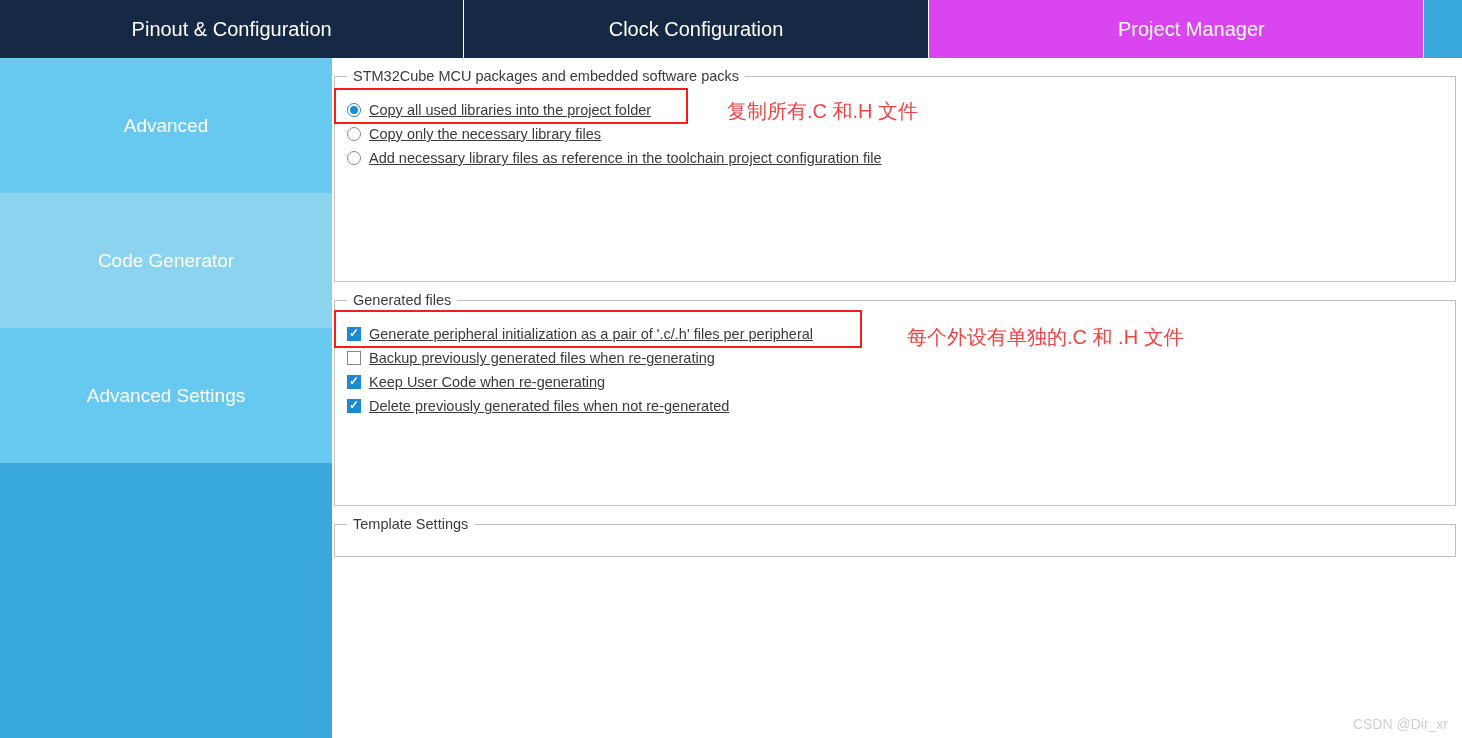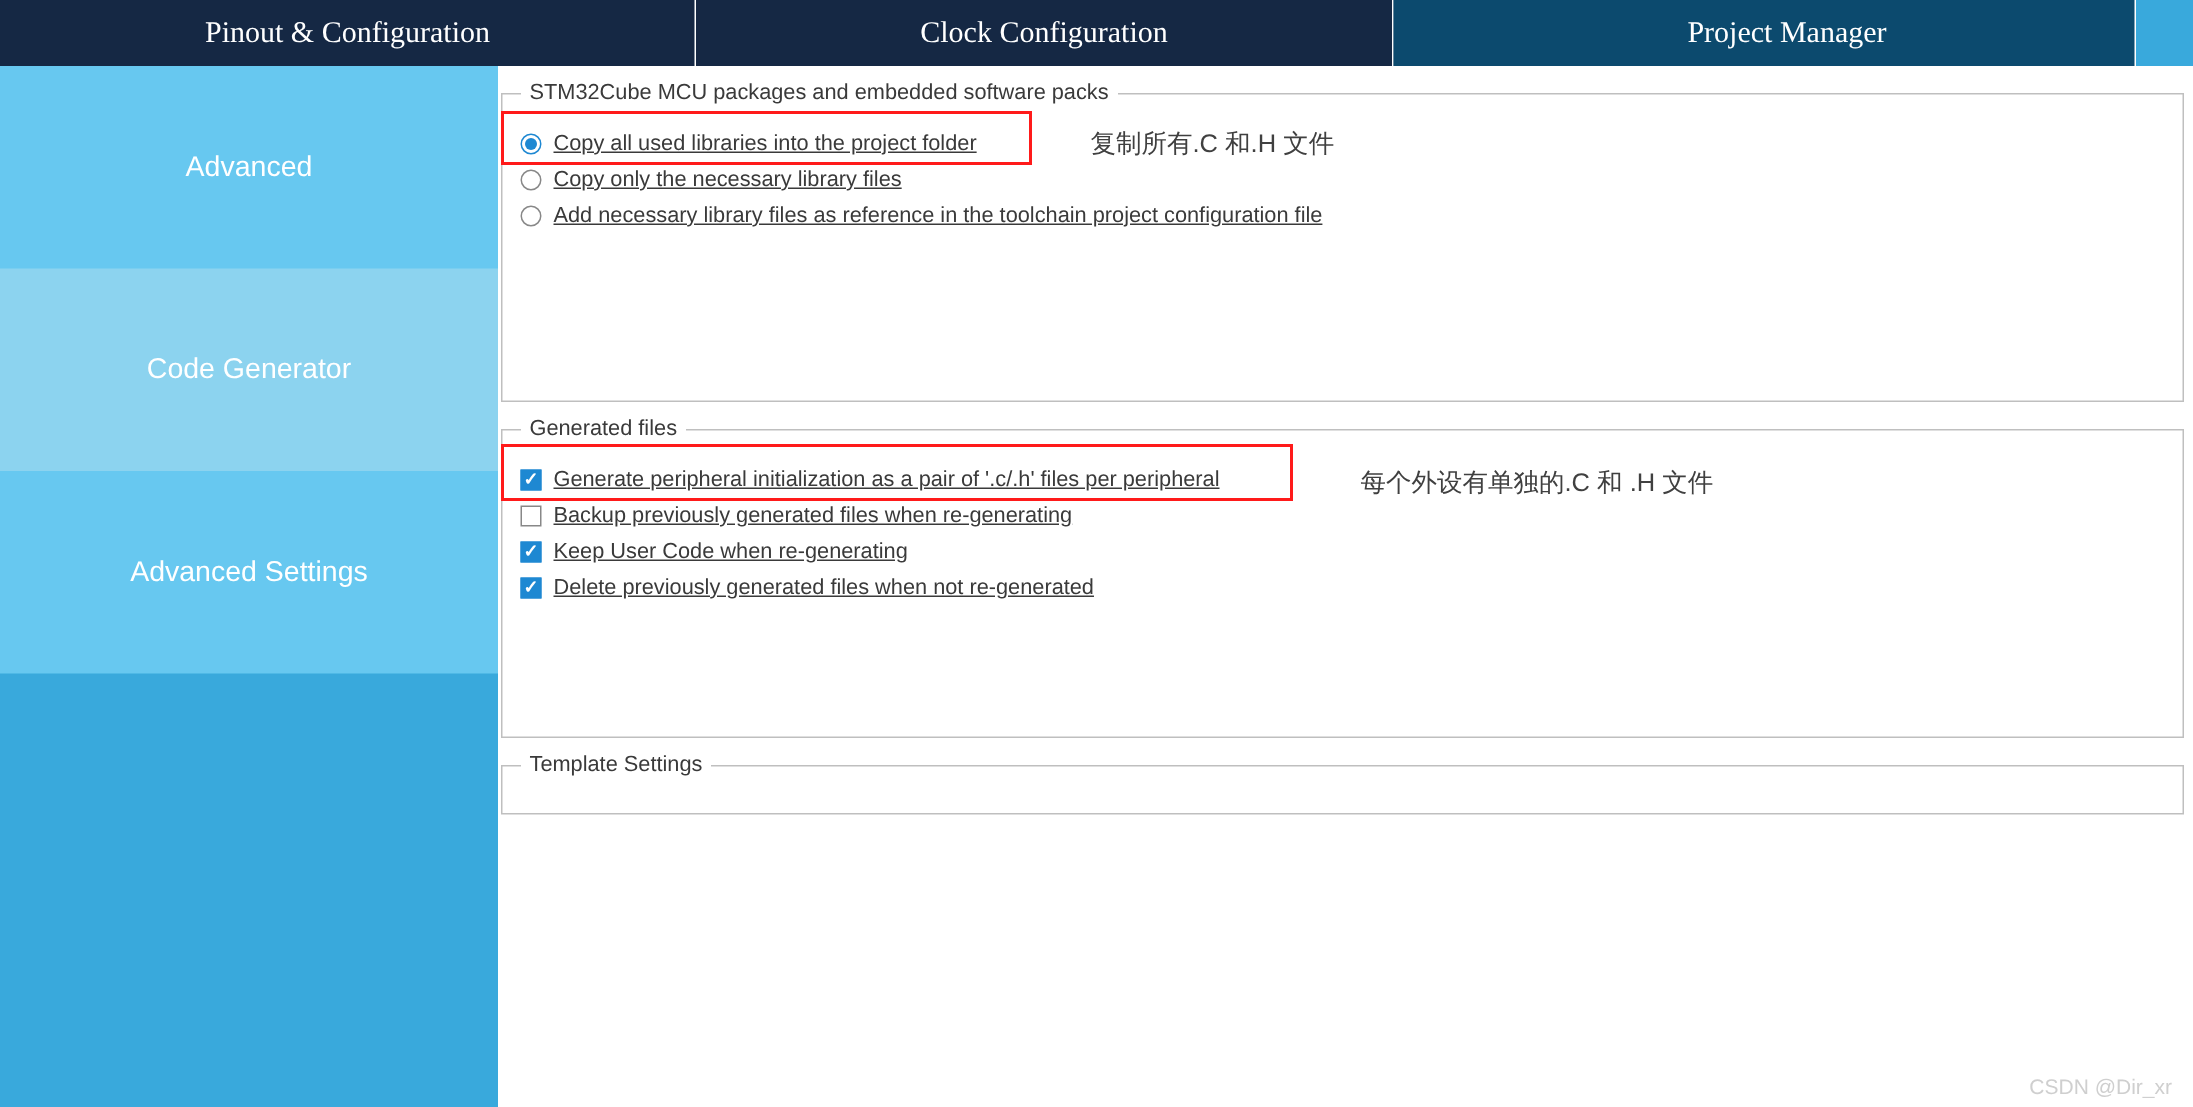--- a/index.html
+++ b/index.html
@@ -5,37 +5,36 @@
   * { box-sizing: border-box; margin: 0; padding: 0; }
   body {
     font-family: Arial, "Helvetica Neue", Helvetica, sans-serif;
     background: #fff;
     font-size: 14.5px;
     color: #3a3a3a;
   }
   
   .tabbar {
     display: flex;
-    height: 44px;
+    height: 58px;
     width: 100%;
-    font-family: Liberation Serif, serif;
   }
   .tab {
     flex: 1;
     display: flex;
     align-items: center;
     justify-content: center;
     color: #fff;
     font-size: 20px;
     font-weight: 400;
     cursor: pointer;
     border-right: 1px solid #fff;
   }
   .tab.dark { background: #152844; }
-  .tab.active { background: #0c4a6e; padding-left: 31px; }
+  .tab.active { background: #d946ef; padding-left: 31px; }
   .tabbar .trail { width: 38px; flex: 0 0 38px; background: #39a9dc; }
 
   .body {
     display: flex;
     width: 100%;
   }
   .sidebar {
     flex: 0 0 332px;
     background: #67c8f0;
   }
@@ -125,22 +124,22 @@
     top: -2px; left: 1px;
   }
 
   
   .ann-box {
     border: 2px solid #ff1a1a;
     position: absolute;
     pointer-events: none;
   }
   .ann-text {
-    color: #404040;
-    font-size: 17px;
+    color: #ef4444;
+    font-size: 20px;
     position: absolute;
     white-space: nowrap;
     pointer-events: none;
     text-align: right;
   }
 
   .row.relative { position: relative; }
 
   .watermark {
     position: fixed;

